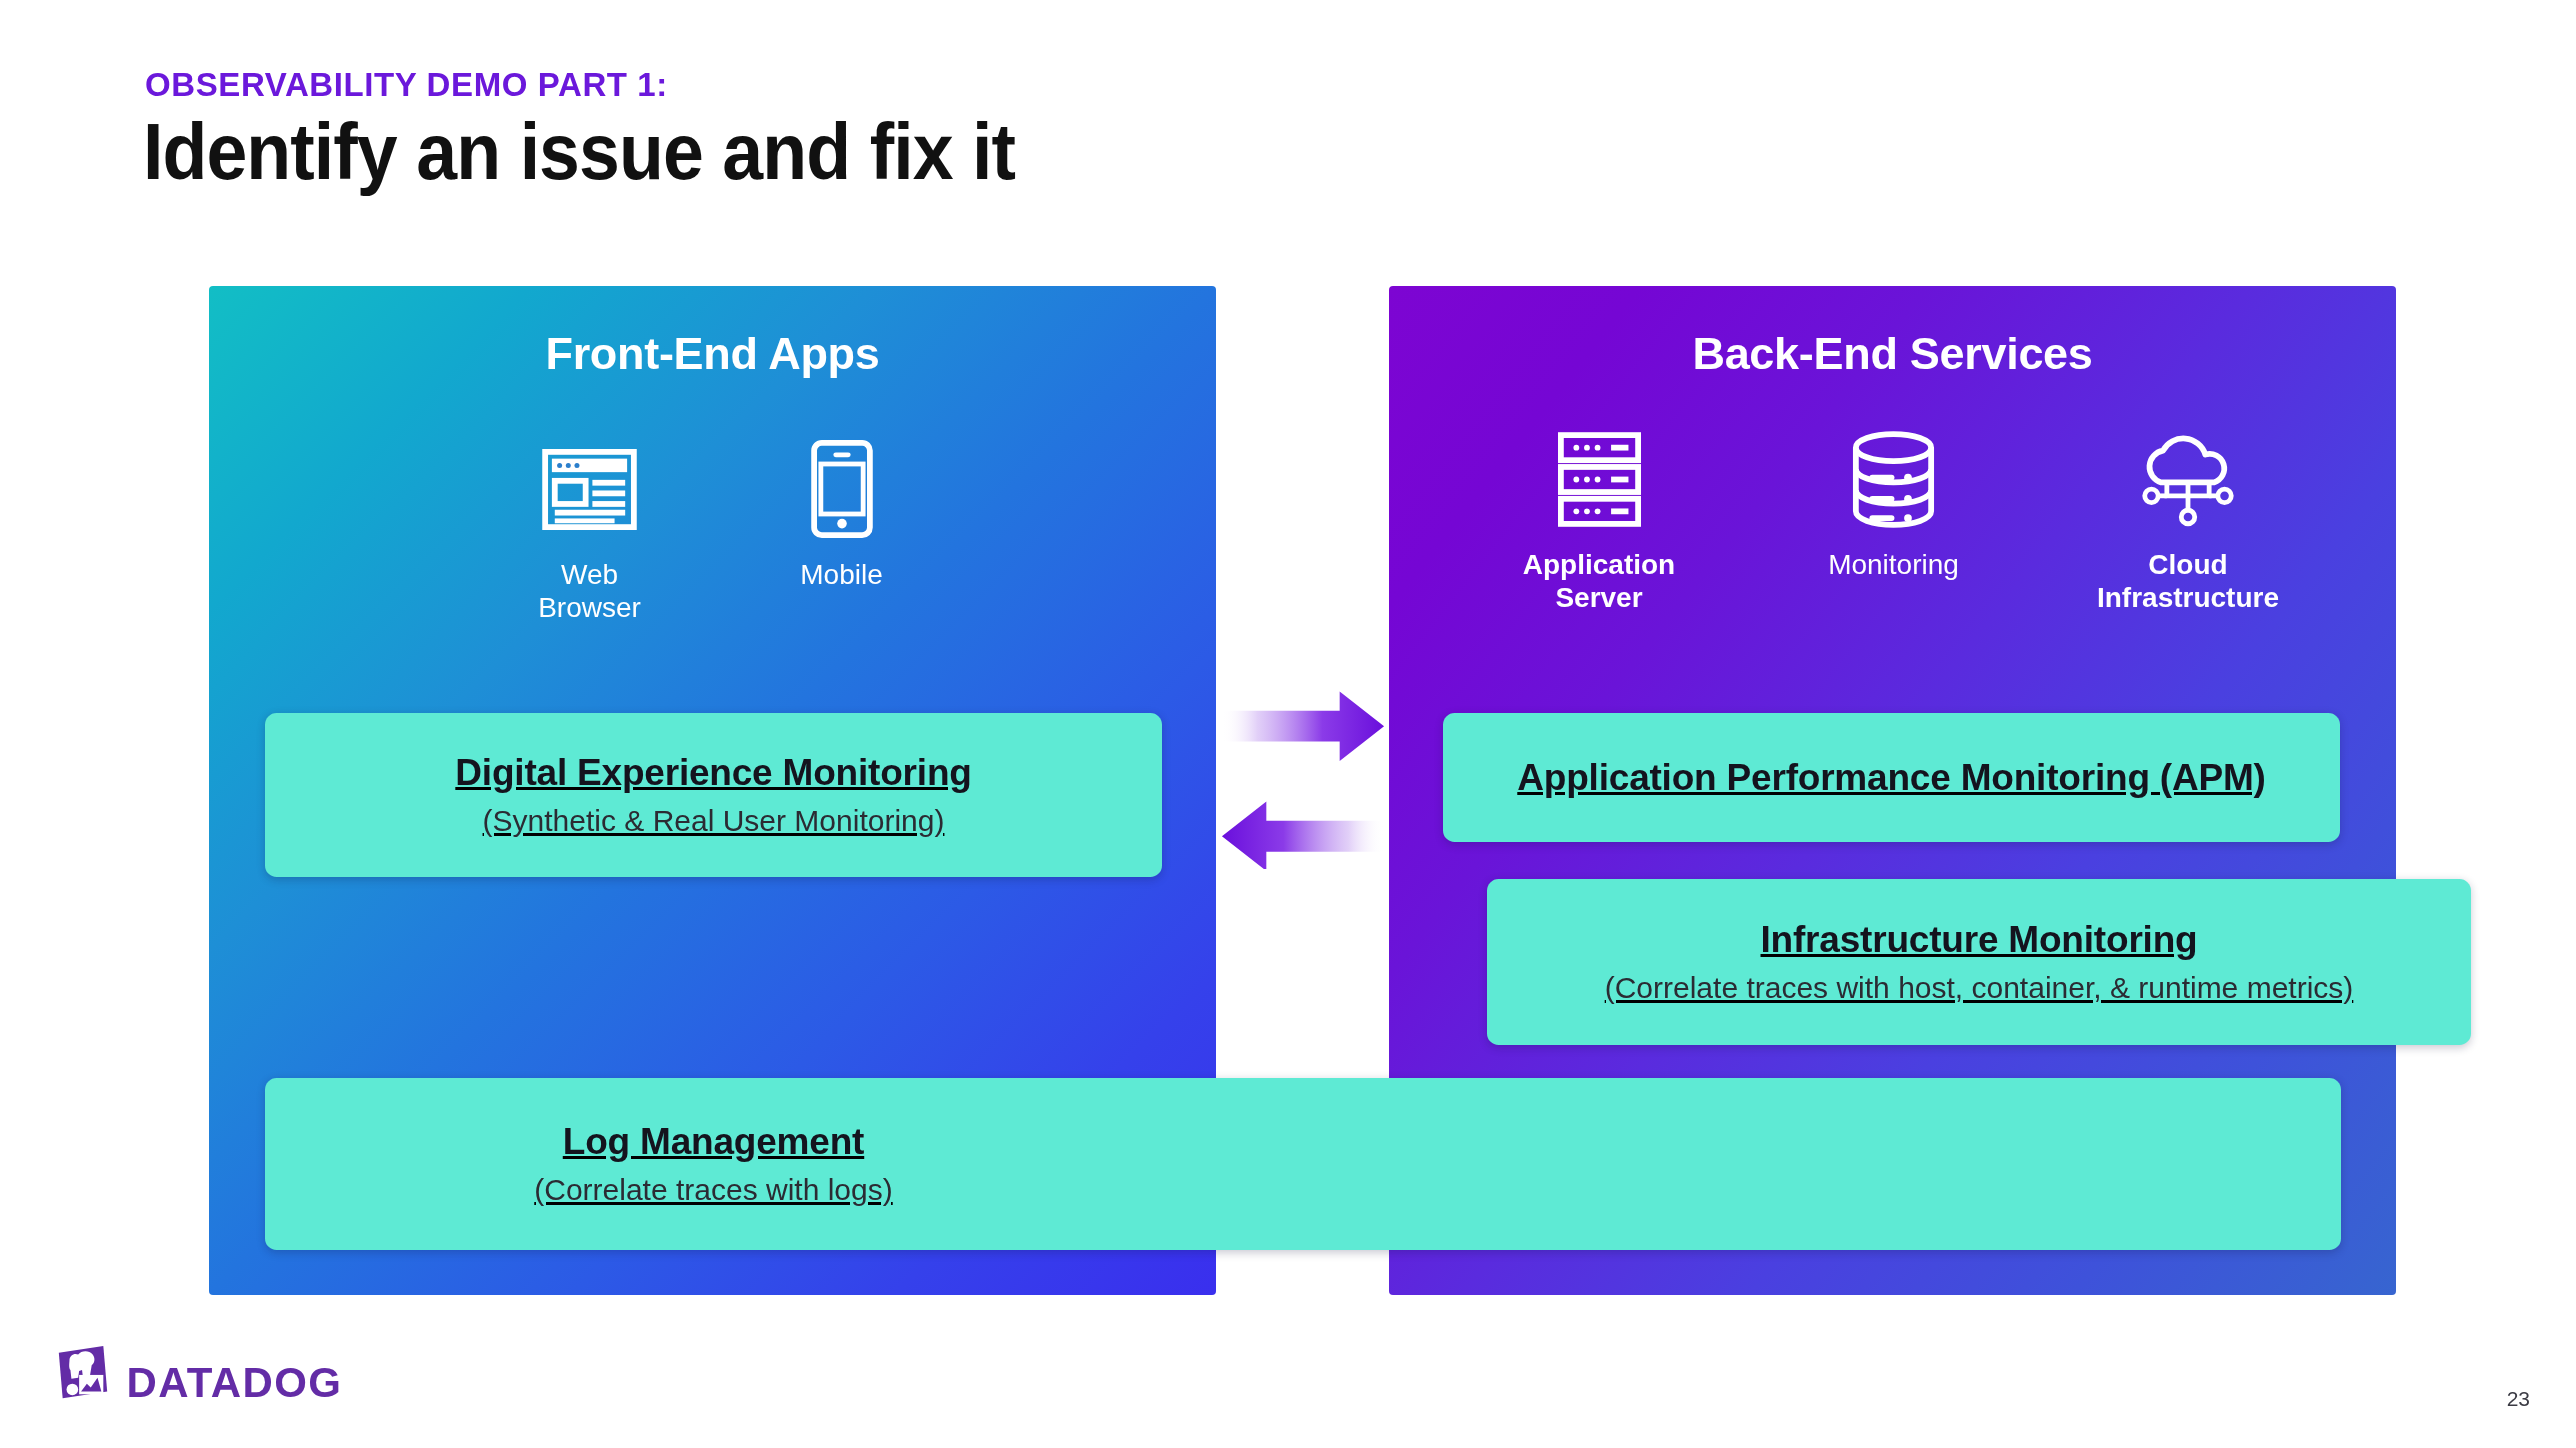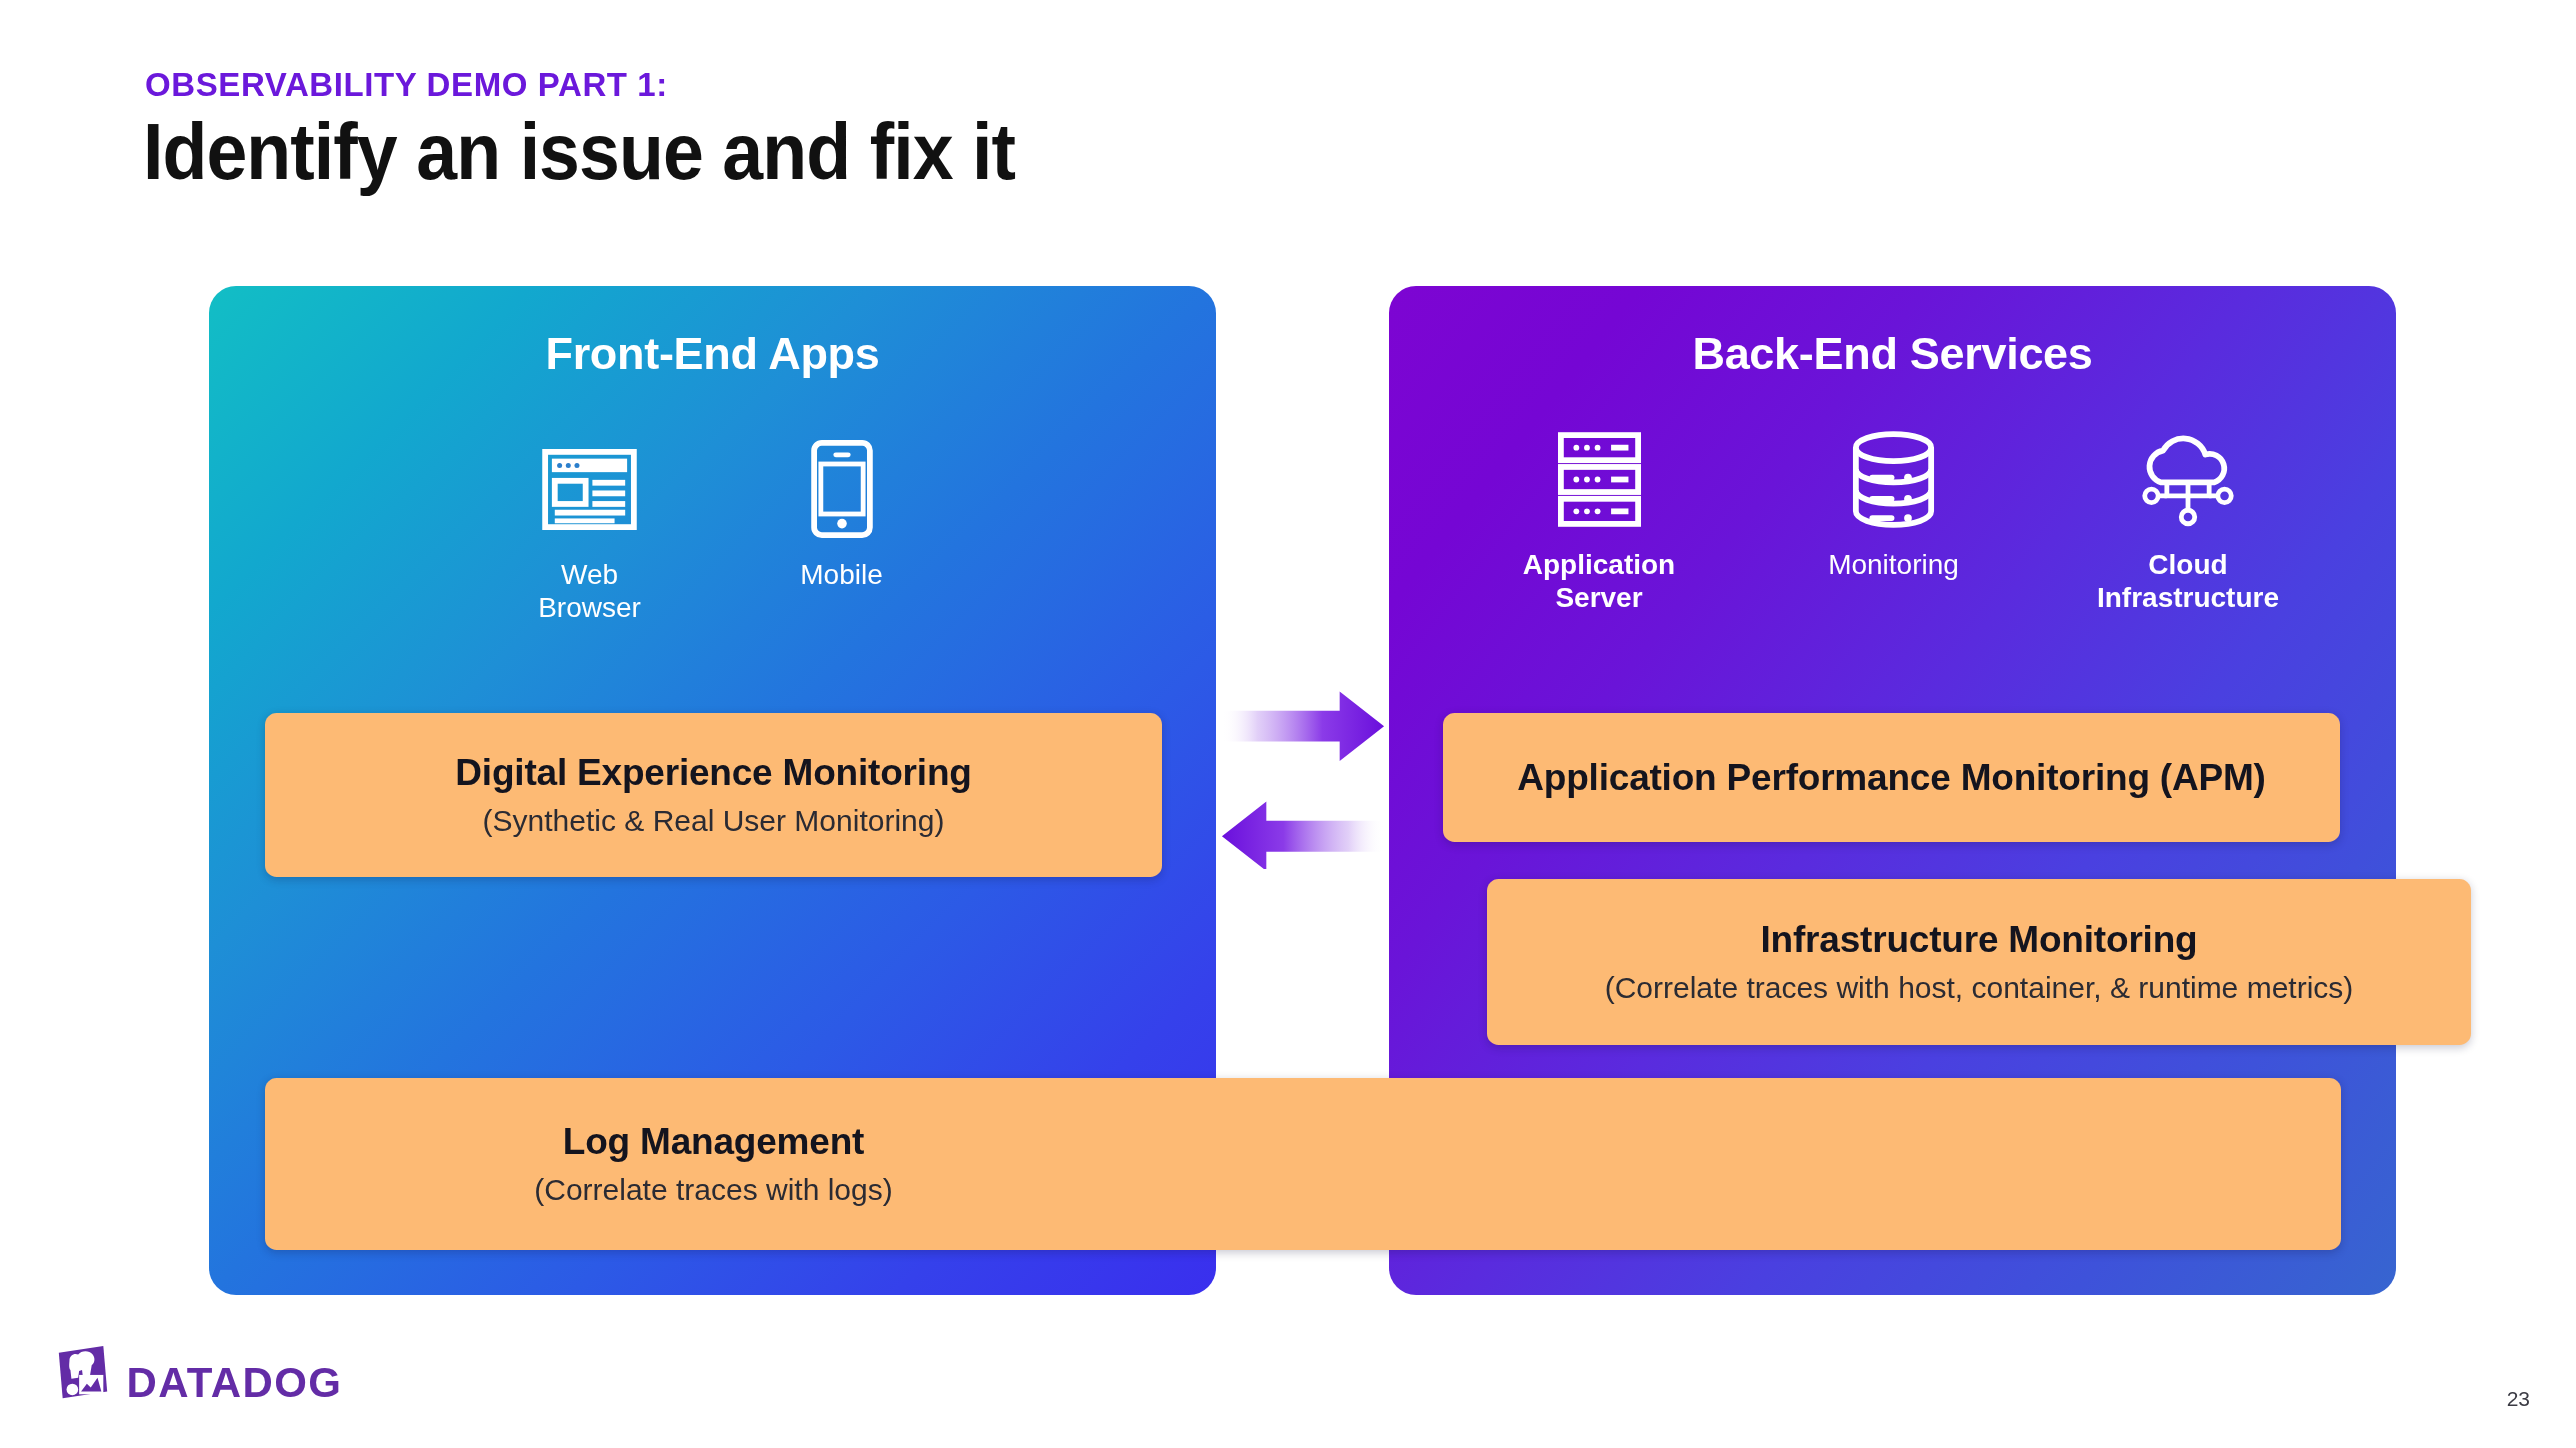--- a/index.html
+++ b/index.html
@@ -37,21 +37,21 @@
     color: #111111;
     letter-spacing: -1px;
     white-space: nowrap;
     transform: scaleX(0.93);
     transform-origin: left top;
   }
 
   
   .panel {
     position: absolute;
-    border-radius: 27px;
+    border-radius: 4px;
     overflow: visible;
   }
   .panel-left {
     left: 209px;
     top: 286px;
     width: 1007px;
     height: 1009px;
     background: linear-gradient(135deg,
        #12BEC5 0%,
        #12A8CE 16%,
@@ -123,27 +123,28 @@
     color: #ffffff;
     font-size: 28px;
     text-align: center;
     line-height: 1.18;
     white-space: pre-line;
   }
 
   
   .card {
     position: absolute;
-    background: #fdba74;
+    background: #5eead4;
     border-radius: 11.6px;
     box-shadow: 0 2.9px 8.7px rgba(20,20,60,0.22);
     display: flex;
     flex-direction: column;
     align-items: center;
     justify-content: center;
+    text-decoration: underline;
   }
   .card-title {
     font-size: 37px;
     font-weight: bold;
     color: #14141e;
     letter-spacing: -0.2px;
     text-align: center;
     white-space: nowrap;
   }
   .card-sub {

